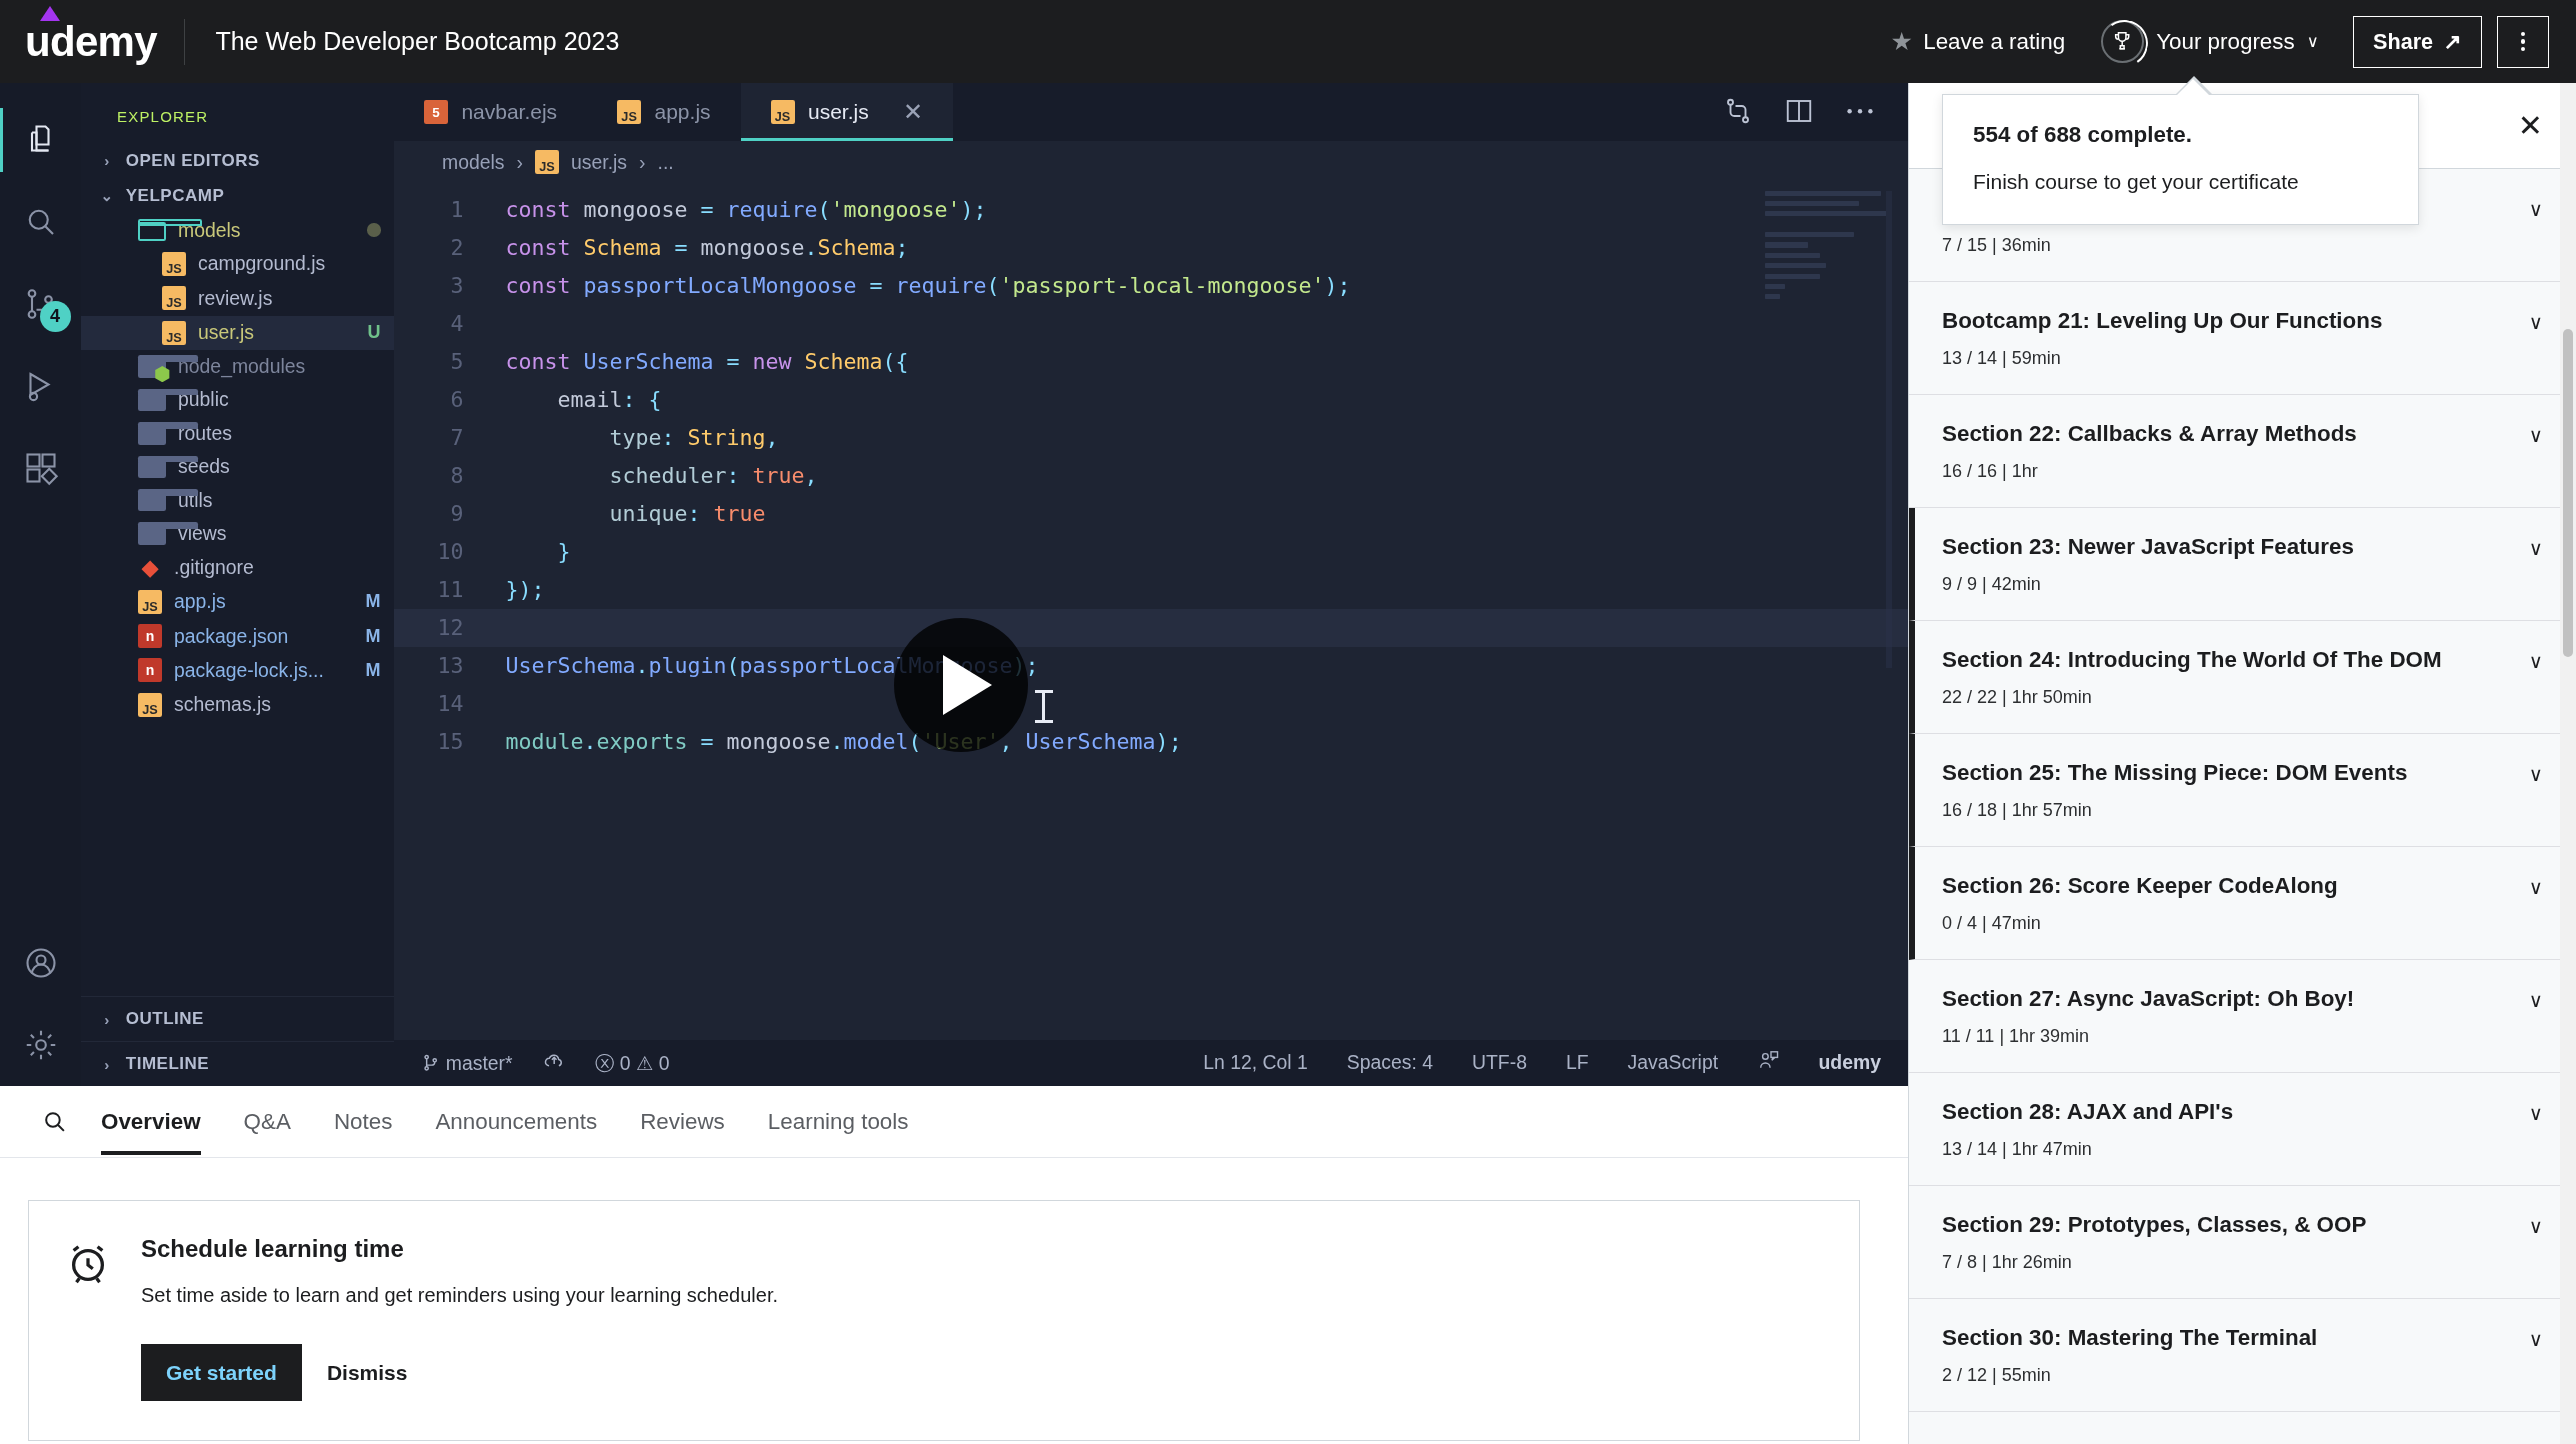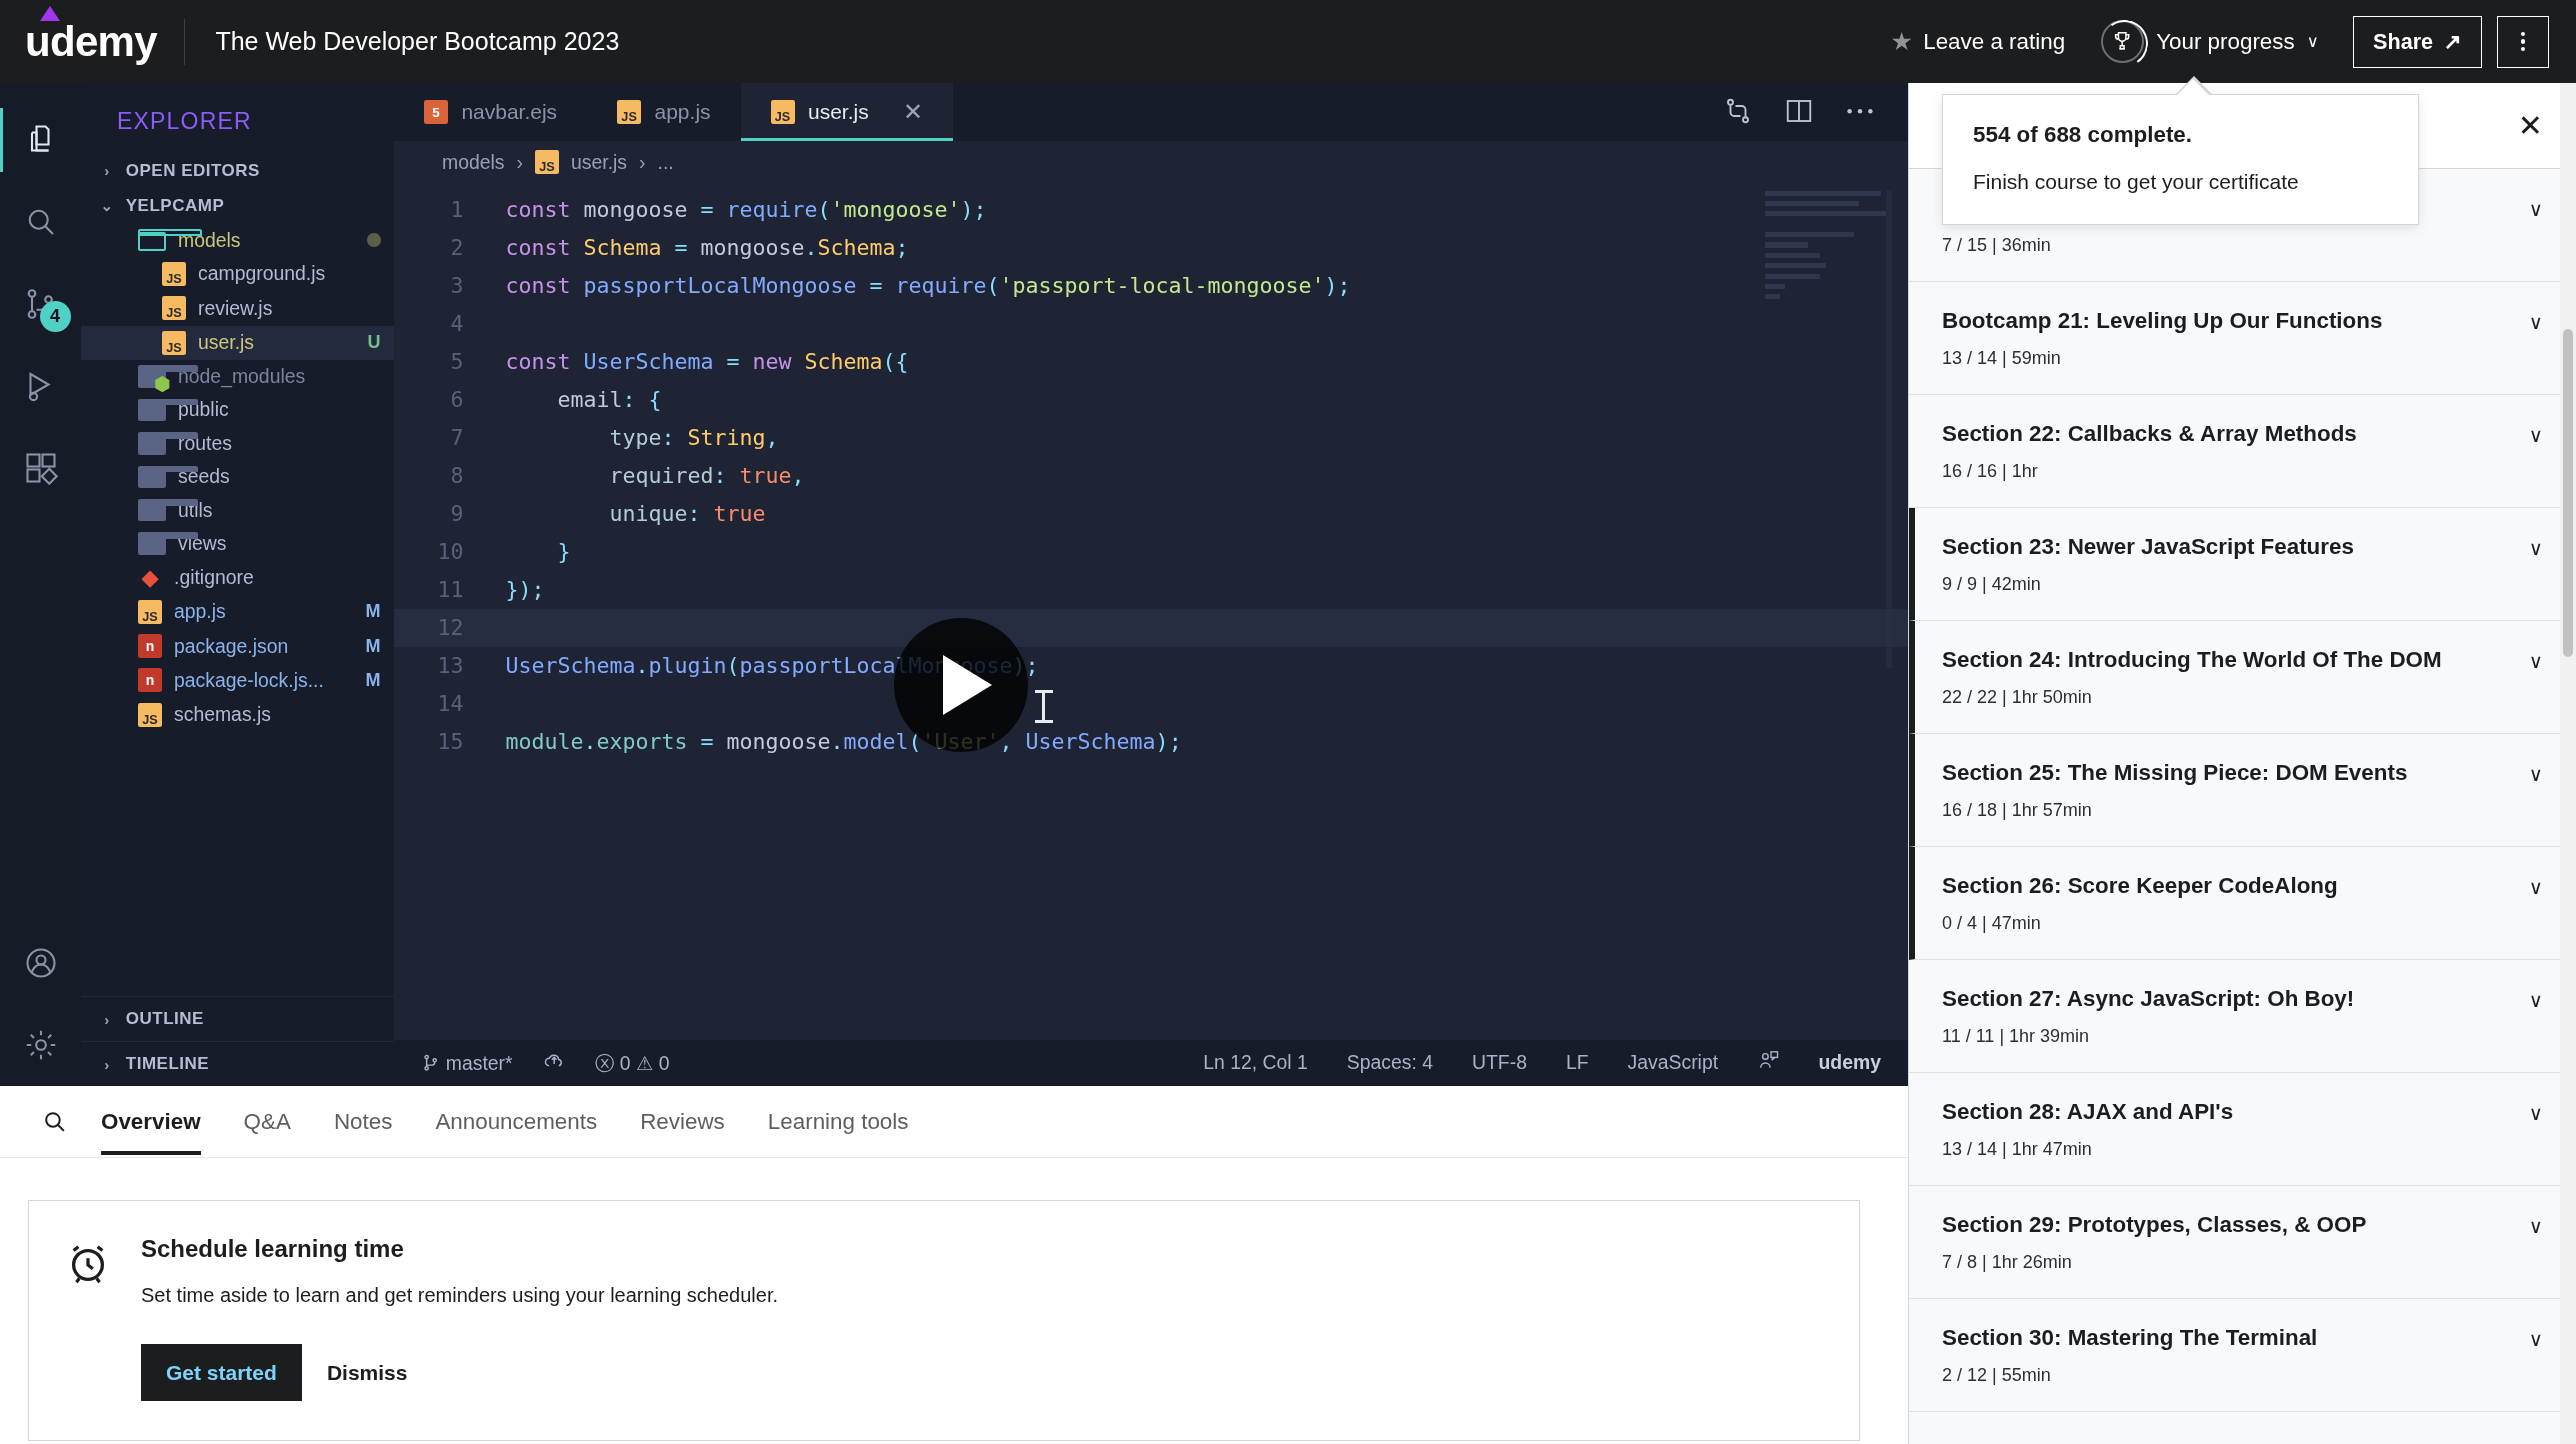--- a/index.html
+++ b/index.html
@@ -76,21 +76,21 @@
     position: absolute; right: 10.4px; bottom: 13.4px; background: #4fd1c5; color: #10131d;
     border-radius: 50%; width: 31px; height: 31px; display: flex; align-items: center;
     justify-content: center; font-size: 18px; font-weight: bold;
   }
   .act-spacer { flex: 1; }
 
   .explorer {
     width: 313px; background: #171c2a; color: #a9b1c6; font-size: 18.6px; padding-top: 16.4px;
     position: relative;
   }
-  .explorer-title { padding: 9px 0 18px 36px; font-size: 23px; letter-spacing: 1.2px; color: #8b5cf6; }
+  .explorer-title { padding: 9px 0 18px 36px; font-size: 15px; letter-spacing: 1.2px; color: #bef264; }
   .tree-section {
     display: flex; align-items: center; gap: 9px; padding: 7.5px 0 7.5px 16.4px;
     font-size: 17px; font-weight: bold; letter-spacing: 0.5px; color: #b6bed2;
   }
   .tree-section .chev { width: 19.4px; text-align: center; font-size: 15px; color: #98a1b8; }
   .tree-row {
     display: flex; align-items: center; gap: 12px; padding: 5.2px 13.4px 5.2px 0;
     font-size: 19.4px; position: relative; white-space: nowrap;
   }
   .tree-row.sel { background: #232a3d; }
@@ -536,21 +536,21 @@
 
         <div class="code">
           <div id="code-container">
               <div class="cline"><span class="lnum">1</span><span class="ctext"><span class="k-const">const</span> <span class="k-plain">mongoose</span> <span class="k-op">=</span> <span class="k-fn">require</span><span class="k-punc">(</span><span class="k-str">'mongoose'</span><span class="k-punc">)</span><span class="k-punc">;</span></span></div>
               <div class="cline"><span class="lnum">2</span><span class="ctext"><span class="k-const">const</span> <span class="k-cls">Schema</span> <span class="k-op">=</span> <span class="k-plain">mongoose</span><span class="k-punc">.</span><span class="k-cls">Schema</span><span class="k-punc">;</span></span></div>
               <div class="cline"><span class="lnum">3</span><span class="ctext"><span class="k-const">const</span> <span class="k-fn">passportLocalMongoose</span> <span class="k-op">=</span> <span class="k-fn">require</span><span class="k-punc">(</span><span class="k-str">'passport-local-mongoose'</span><span class="k-punc">)</span><span class="k-punc">;</span></span></div>
               <div class="cline"><span class="lnum">4</span><span class="ctext"></span></div>
               <div class="cline"><span class="lnum">5</span><span class="ctext"><span class="k-const">const</span> <span class="k-fn">UserSchema</span> <span class="k-op">=</span> <span class="k-const">new</span> <span class="k-cls">Schema</span><span class="k-punc">(</span><span class="k-punc">{</span></span></div>
               <div class="cline"><span class="lnum">6</span><span class="ctext">    <span class="k-plain">email</span><span class="k-punc">:</span> <span class="k-punc">{</span></span></div>
               <div class="cline"><span class="lnum">7</span><span class="ctext">        <span class="k-prop">type</span><span class="k-punc">:</span> <span class="k-cls">String</span><span class="k-punc">,</span></span></div>
-              <div class="cline"><span class="lnum">8</span><span class="ctext">        <span class="k-prop">required</span><span class="k-punc">:</span> <span class="k-num">true</span><span class="k-punc">,</span></span></div>
+              <div class="cline"><span class="lnum">8</span><span class="ctext">        <span class="k-prop">scheduler</span><span class="k-punc">:</span> <span class="k-num">true</span><span class="k-punc">,</span></span></div>
               <div class="cline"><span class="lnum">9</span><span class="ctext">        <span class="k-prop">unique</span><span class="k-punc">:</span> <span class="k-num">true</span></span></div>
               <div class="cline"><span class="lnum">10</span><span class="ctext">    <span class="k-punc">}</span></span></div>
               <div class="cline"><span class="lnum">11</span><span class="ctext"><span class="k-punc">}</span><span class="k-punc">)</span><span class="k-punc">;</span></span></div>
               <div class="cline cur"><span class="lnum">12</span><span class="ctext"></span></div>
               <div class="cline"><span class="lnum">13</span><span class="ctext"><span class="k-fn">UserSchema</span><span class="k-punc">.</span><span class="k-fn">plugin</span><span class="k-punc">(</span><span class="k-fn">passportLocalMongoose</span><span class="k-punc">)</span><span class="k-punc">;</span></span></div>
               <div class="cline"><span class="lnum">14</span><span class="ctext"></span></div>
               <div class="cline"><span class="lnum">15</span><span class="ctext"><span class="k-cyan">module</span><span class="k-punc">.</span><span class="k-cyan">exports</span> <span class="k-op">=</span> <span class="k-plain">mongoose</span><span class="k-punc">.</span><span class="k-fn">model</span><span class="k-punc">(</span><span class="k-str">'User'</span><span class="k-punc">,</span> <span class="k-fn">UserSchema</span><span class="k-punc">)</span><span class="k-punc">;</span></span></div>
             </div>
           <div class="minimap">
             <div class="mm" style="width:92%"></div>

